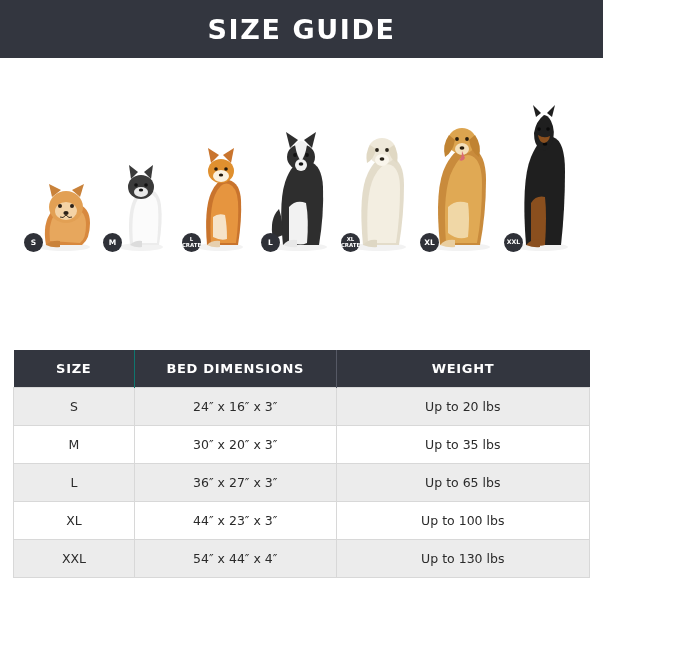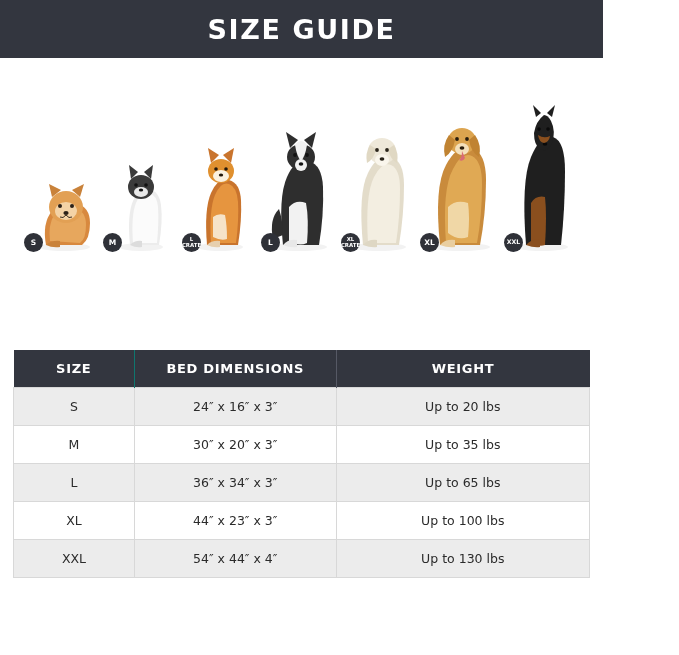--- a/index.html
+++ b/index.html
@@ -289,21 +289,21 @@
           <td>24″ x 16″ x 3″</td>
           <td>Up to 20 lbs</td>
         </tr>
         <tr>
           <td>M</td>
           <td>30″ x 20″ x 3″</td>
           <td>Up to 35 lbs</td>
         </tr>
         <tr>
           <td>L</td>
-          <td>36″ x 34″ x 3″</td>
+          <td>36″ x 27″ x 3″</td>
           <td>Up to 65 lbs</td>
         </tr>
         <tr>
           <td>XL</td>
           <td>44″ x 23″ x 3″</td>
           <td>Up to 100 lbs</td>
         </tr>
         <tr>
           <td>XXL</td>
           <td>54″ x 44″ x 4″</td>

